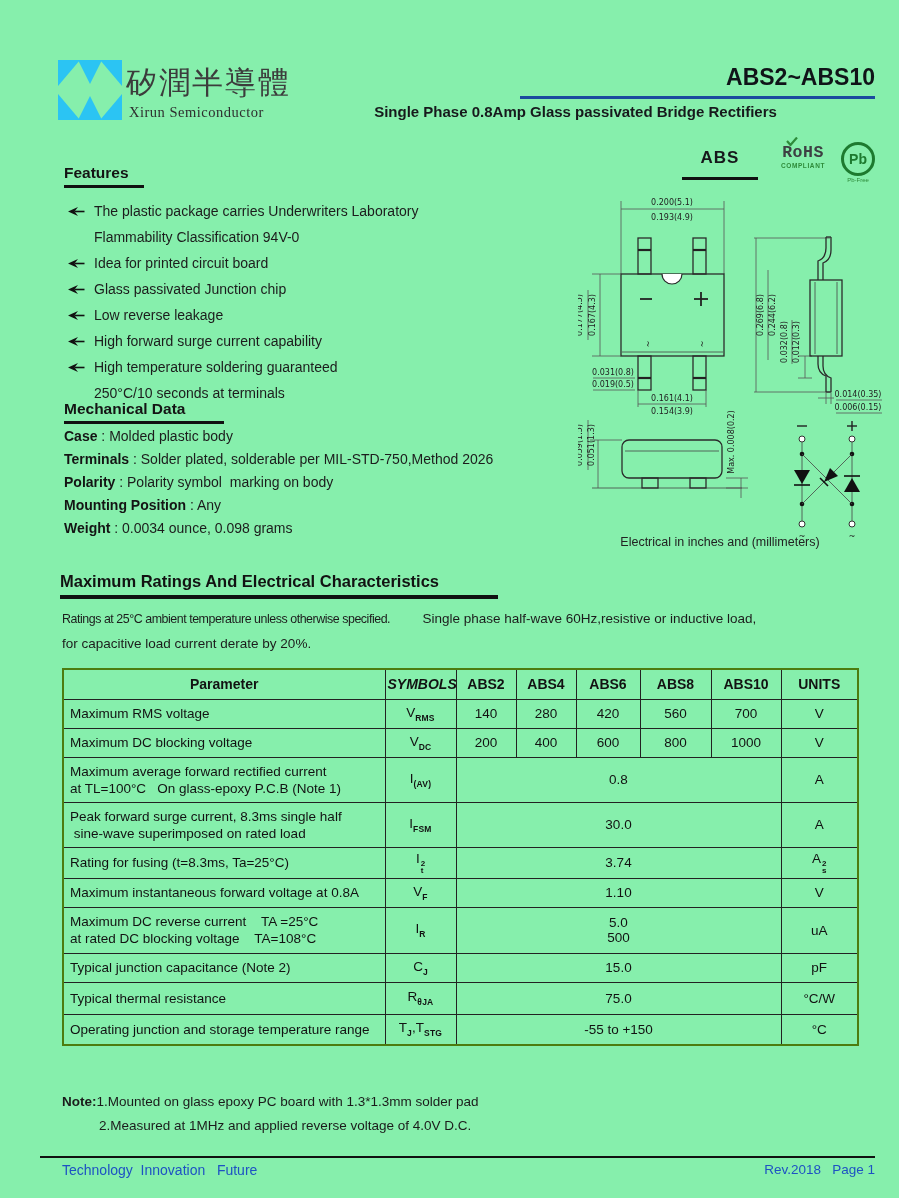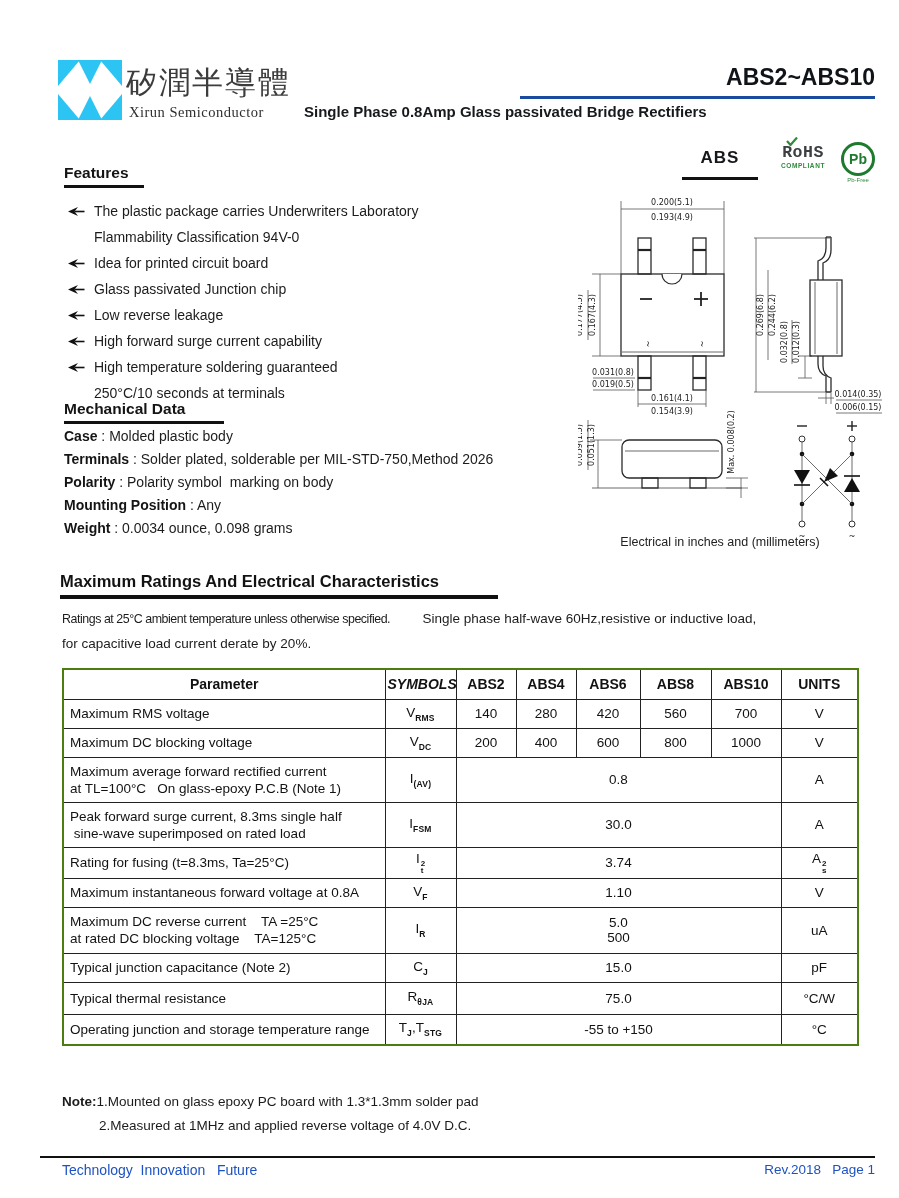--- a/index.html
+++ b/index.html
@@ -1,25 +1,25 @@
 <!DOCTYPE html>
 <html><head>
 <meta charset="utf-8">
 <style>
   html,body{margin:0;padding:0;background:#e8e8e8;}
-  .page{position:relative;width:899px;height:1198px;background:#ffffff;margin:0 auto;
+  .page{position:relative;width:899px;height:1198px;background:#86efac;margin:0 auto;
         font-family:"Liberation Sans",sans-serif;color:#1a1a1a;overflow:hidden;}
   .abs{position:absolute;}
 
   
   .logo-cn{left:126px;top:62px;font-size:31px;color:#3c3c3c;letter-spacing:2px;font-family:sans-serif;}
   .logo-en{left:129px;top:104px;font-size:14.5px;color:#2e2e2e;font-family:Liberation Serif, serif;letter-spacing:0.5px;}
   .part-range{left:420px;top:64px;width:455px;text-align:right;font-size:23px;font-weight:bold;color:#101418;}
   .blue-rule{left:520px;top:96px;width:355px;height:3px;background:#1b4b9e;}
-  .subtitle{left:304px;top:103px;width:575px;text-align:left;font-size:15px;font-weight:bold;color:#17191c;}
+  .subtitle{left:288px;top:103px;width:575px;text-align:center;font-size:15px;font-weight:bold;color:#17191c;}
 
   .abs-label{left:676px;top:148px;width:88px;text-align:center;font-size:17px;font-weight:bold;letter-spacing:1px;color:#16181b;}
   .abs-underline{left:682px;top:177px;width:76px;height:3px;background:#111;}
 
   .rohs{left:774px;top:144px;width:58px;text-align:center;}
   .rohs-main{position:relative;font-size:16.5px;font-weight:bold;color:#3d4043;letter-spacing:0.5px;line-height:17px;font-family:Liberation Mono, monospace;}
   .rohs-check{position:absolute;left:12px;top:-7px;}
   .rohs-sub{font-size:6.5px;font-weight:bold;color:#2e8b3a;letter-spacing:0.6px;margin-top:1px;}
   .pb{left:838px;top:142px;width:40px;text-align:center;}
   .pb-ring{width:28px;height:28px;border:3px solid #1d7a2f;border-radius:50%;margin:0 auto;
@@ -417,21 +417,21 @@
       <tr style="height:29px">
         <td class="param">Maximum instantaneous forward voltage at 0.8A</td>
         <td class="sym"><span>V</span><sub>F</sub></td>
         <td colspan="5">1.10</td>
         <td class="unit">V</td>
       </tr>
 
       <tr style="height:46px">
         <td class="param">
           <div class="p-line">Maximum DC reverse current    TA =25°C</div>
-          <div class="p-line">at rated DC blocking voltage    TA=125°C</div>
+          <div class="p-line">at rated DC blocking voltage    TA=108°C</div>
         </td>
         <td class="sym"><span>I</span><sub>R</sub></td>
         <td colspan="5">
           <div>5.0</div>
           <div>500</div>
         </td>
         <td class="unit">uA</td>
       </tr>
 
       <tr style="height:29px">

